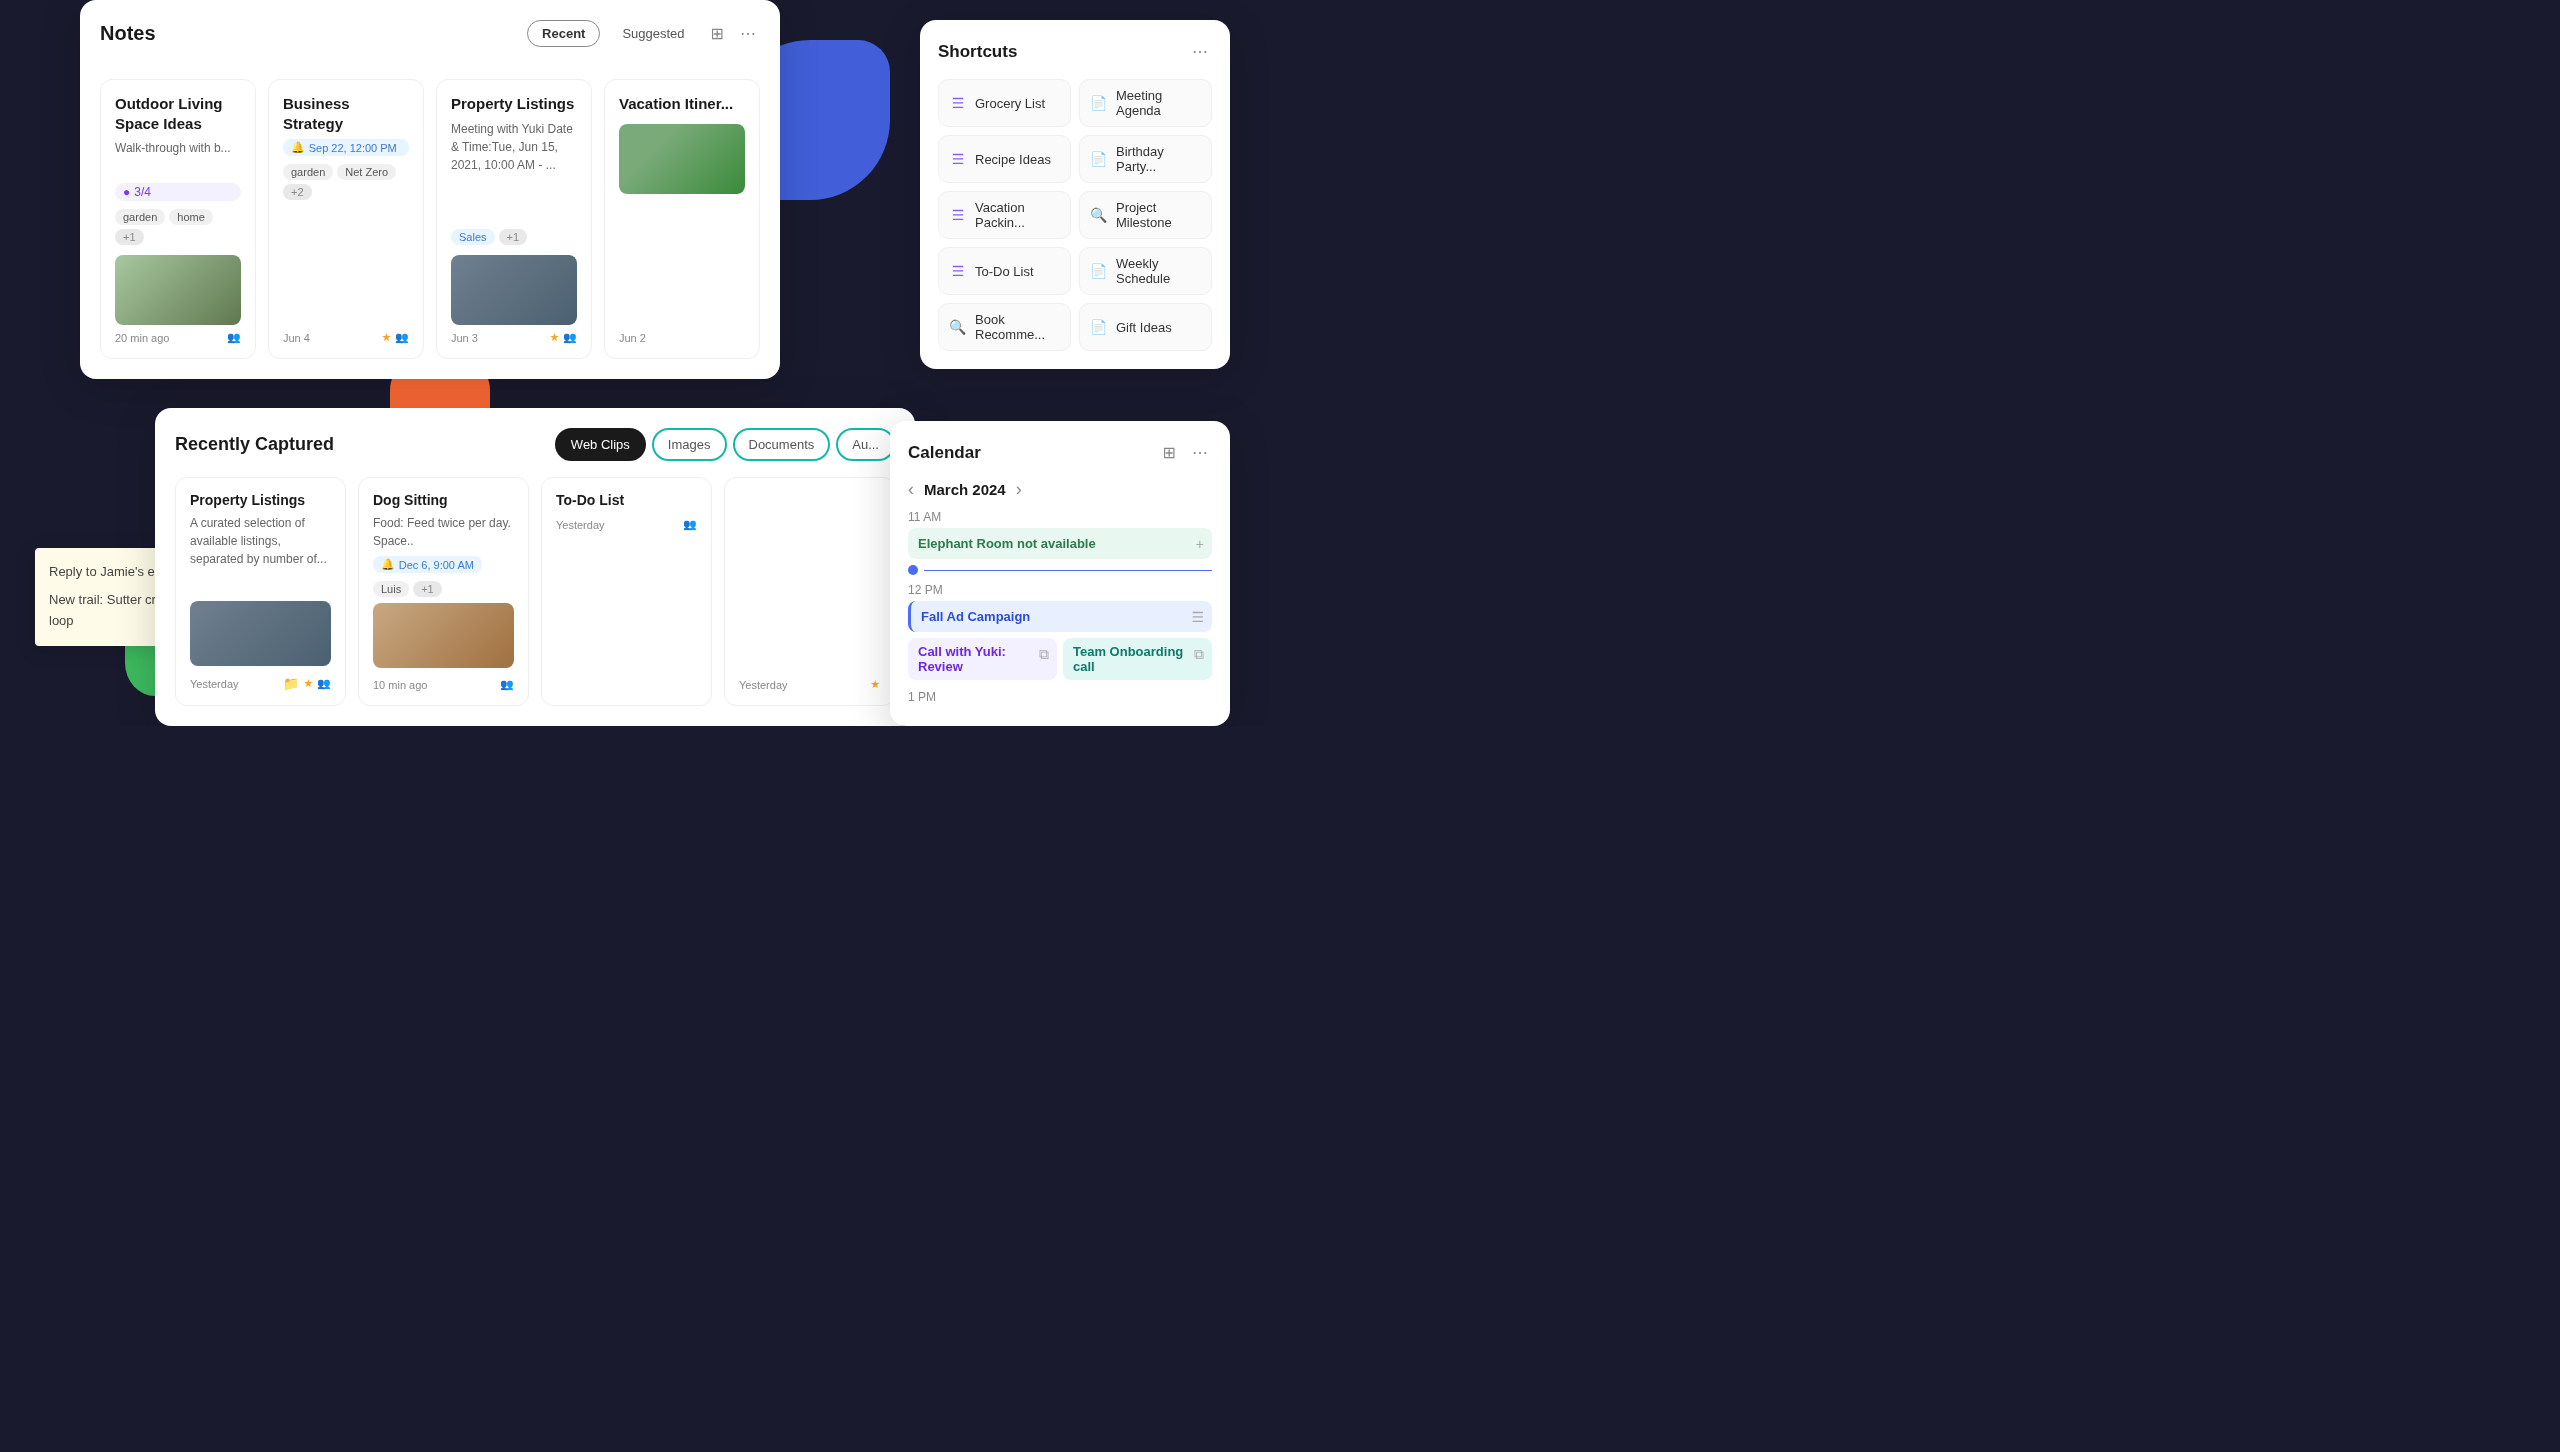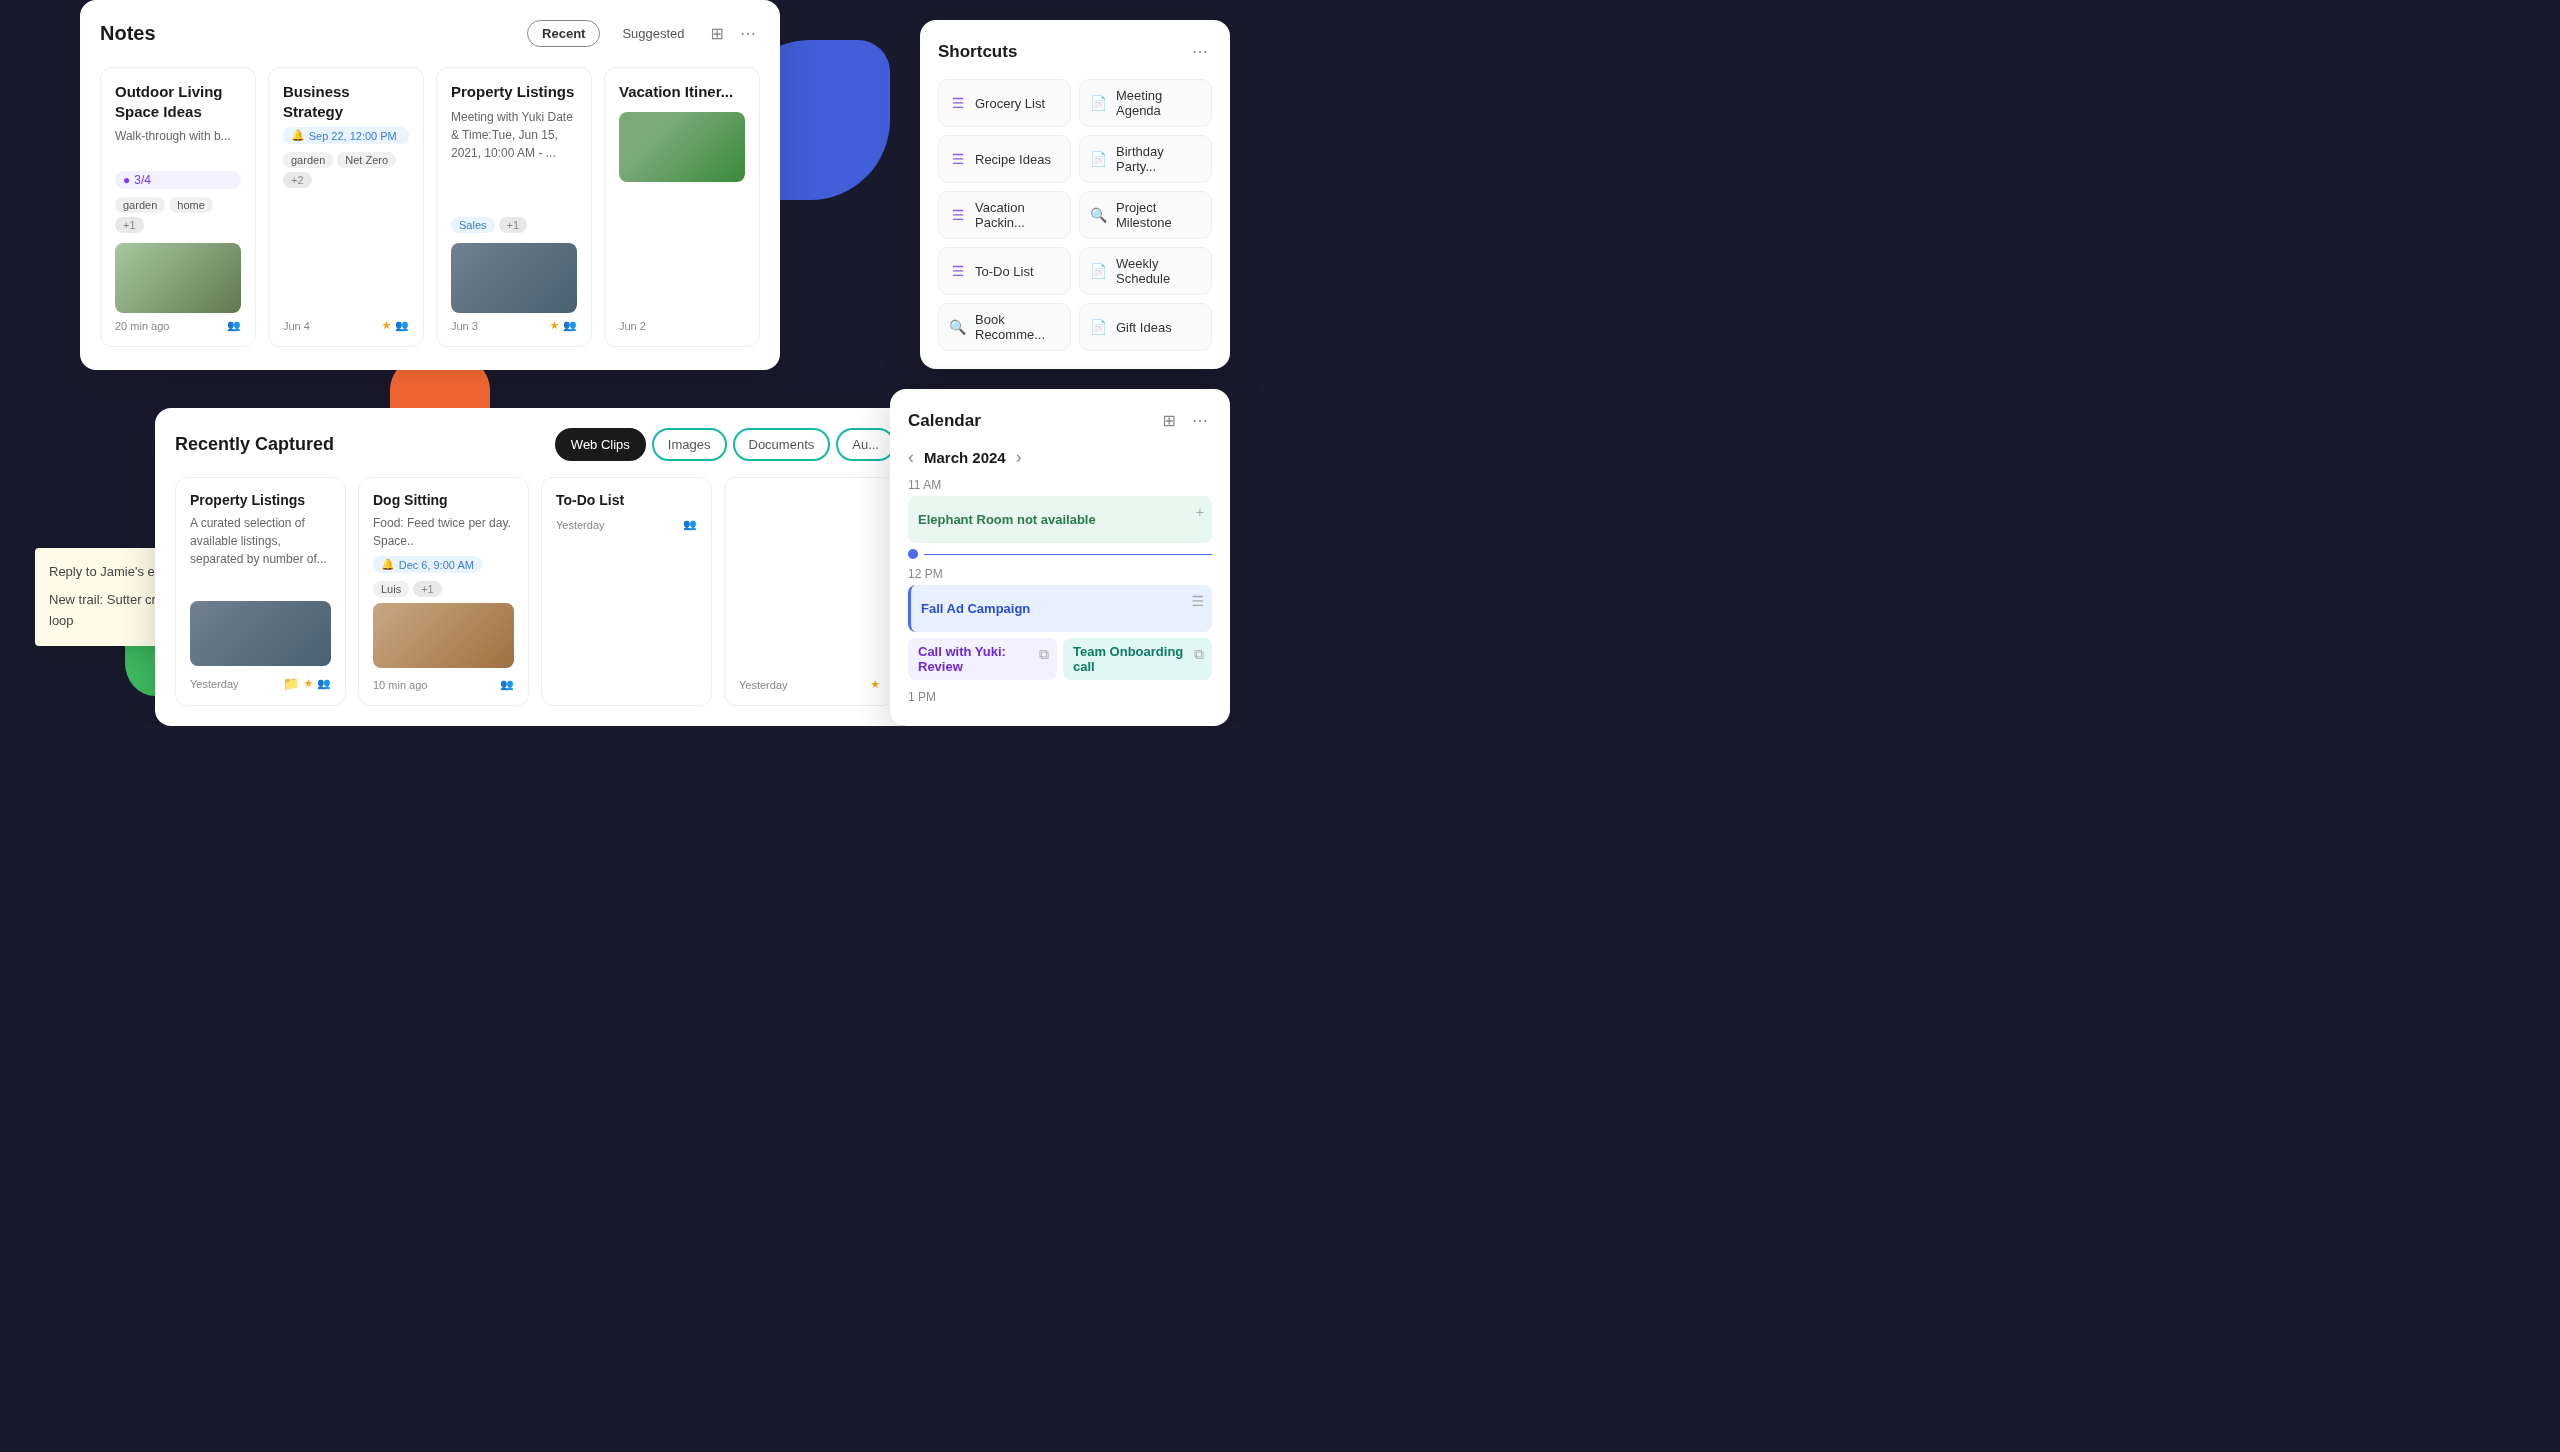--- a/index.html
+++ b/index.html
@@ -66,21 +66,21 @@
       top: 0;
       left: 80px;
       width: 700px;
       min-height: 370px;
       padding: 20px;
     }
     .notes-header {
       display: flex;
       align-items: center;
       justify-content: space-between;
-      margin-bottom: 20px;
+      margin-bottom: 32px;
     }
     .notes-title {
       font-size: 20px;
       font-weight: 700;
       color: #1a1a1a;
     }
     .notes-tabs {
       display: flex;
       align-items: center;
       gap: 8px;
@@ -413,21 +413,21 @@
       gap: 8px;
       align-items: center;
     }
     .cal-time-label {
       font-size: 12px;
       color: #888;
       margin-bottom: 4px;
     }
     .cal-event {
       border-radius: 8px;
-      padding: 16px 10px;
+      padding: 8px 10px;
       margin-bottom: 6px;
       font-size: 12px;
       position: relative;
     }
     .cal-event.green {
       background: #e8f8f0;
       color: #2d7a4a;
     }
     .cal-event.blue {
       background: #e8f0ff;

